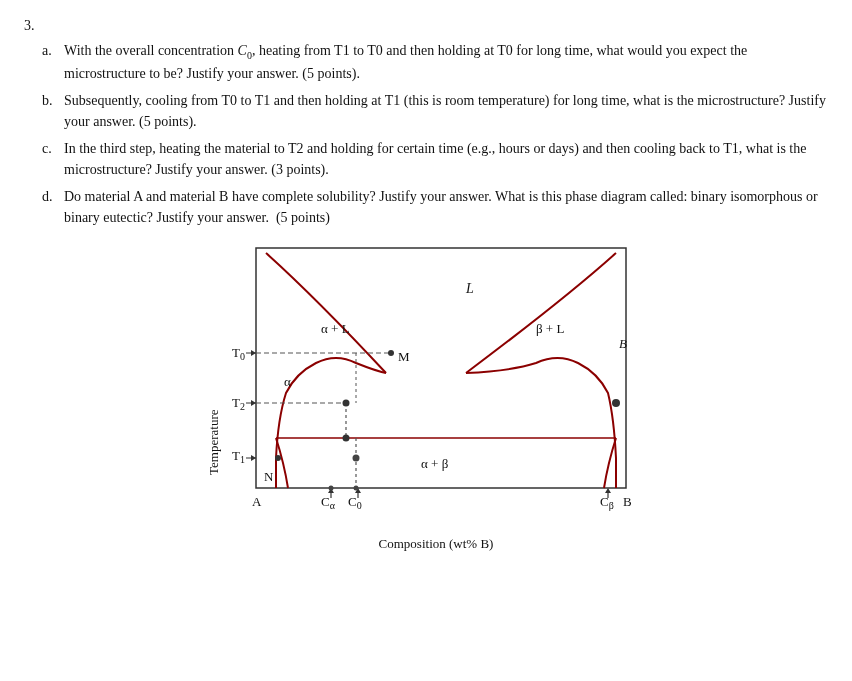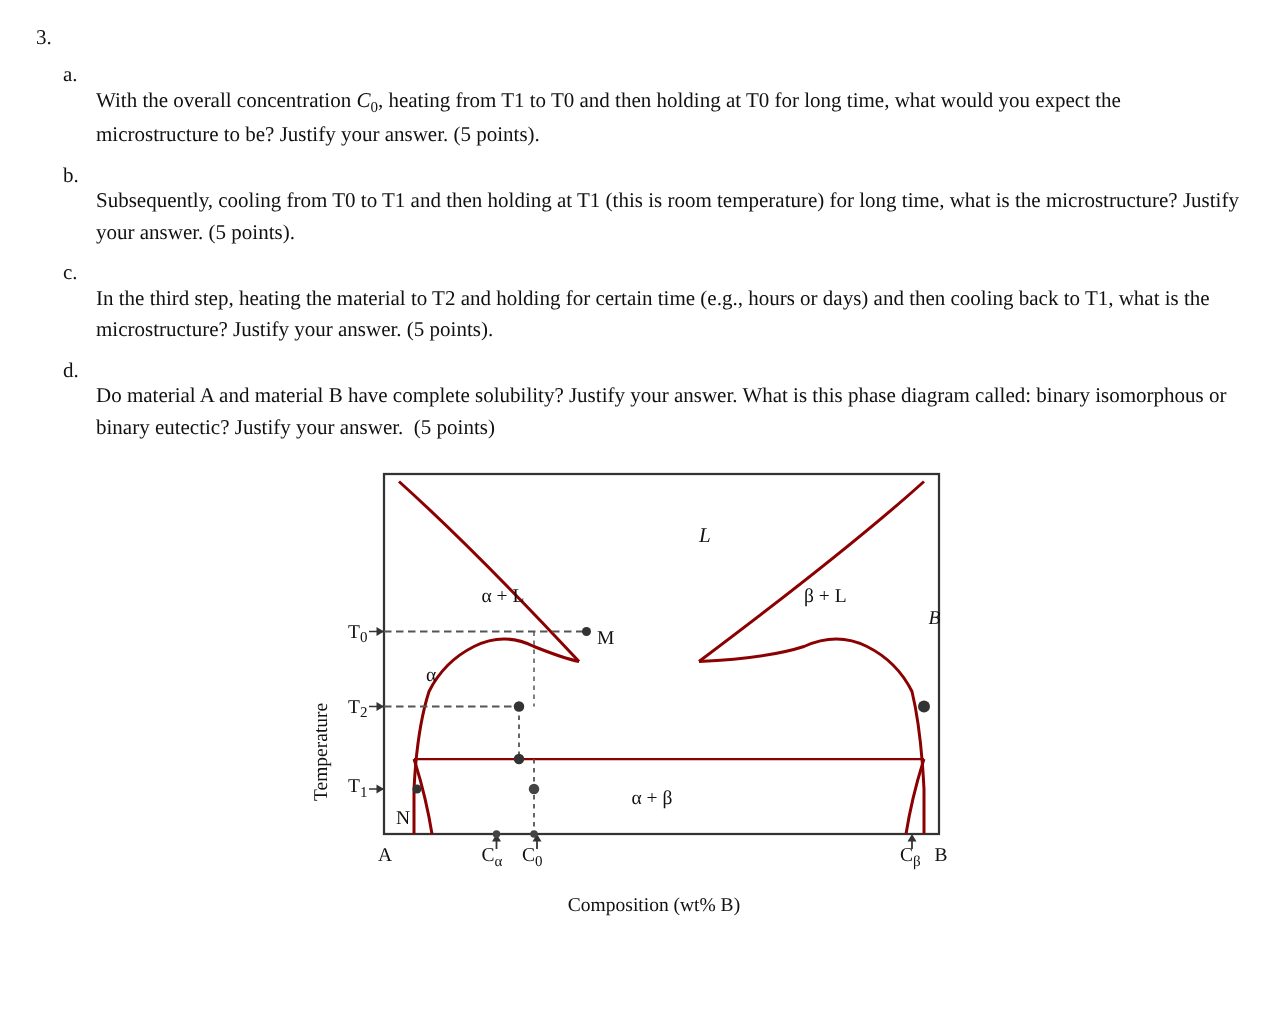--- a/index.html
+++ b/index.html
@@ -21,21 +21,20 @@
       line-height: 1.5;
     }
     .sub-label {
       min-width: 22px;
       font-size: 14px;
     }
     .sub-text {
       flex: 1;
       font-size: 14px;
       line-height: 1.5;
-      margin-top: 17px;
     }
     .diagram-container {
       display: flex;
       flex-direction: column;
       align-items: center;
       margin-top: 10px;
     }
     .diagram-wrap {
       display: flex;
       align-items: flex-end;
@@ -79,21 +78,21 @@
     </div>
     <div class="sub-item">
       <span class="sub-label">b.</span>
       <span class="sub-text">
         Subsequently, cooling from T0 to T1 and then holding at T1 (this is room temperature) for long time, what is the microstructure? Justify your answer. (5 points).
       </span>
     </div>
     <div class="sub-item">
       <span class="sub-label">c.</span>
       <span class="sub-text">
-        In the third step, heating the material to T2 and holding for certain time (e.g., hours or days) and then cooling back to T1, what is the microstructure? Justify your answer. (5 points).
+        In the third step, heating the material to T2 and holding for certain time (e.g., hours or days) and then cooling back to T1, what is the microstructure? Justify your answer. (3 points).
       </span>
     </div>
     <div class="sub-item">
       <span class="sub-label">d.</span>
       <span class="sub-text">
         Do material A and material B have complete solubility? Justify your answer. What is this phase diagram called: binary isomorphous or binary eutectic? Justify your answer. &nbsp;(5 points)
       </span>
     </div>
   </div>
 
@@ -184,17 +183,17 @@
 
           <text x="374" y="268" font-family="Times New Roman" font-size="13" fill="#111">C<tspan dy="3" font-size="10">β</tspan></text>
 
           <line x1="382" y1="260" x2="382" y2="252" stroke="#333" stroke-width="1.2"></line>
           <polygon points="382,250 379,255 385,255" fill="#333"></polygon>
 
           <circle cx="105" cy="250" r="2.5" fill="#444"></circle>
           <circle cx="130" cy="250" r="2.5" fill="#444"></circle>
         </svg>
 
-        <div class="x-axis-title" style="text-align:center; font-size:13px; margin-top:4px;">Composition (wt% B)</div>
+        <div class="x-axis-title" style="text-align:center; font-size:13px; margin-top:14px;">Composition (wt% B)</div>
       </div>
     </div>
   </div>
 </div>
 
 </body></html>

